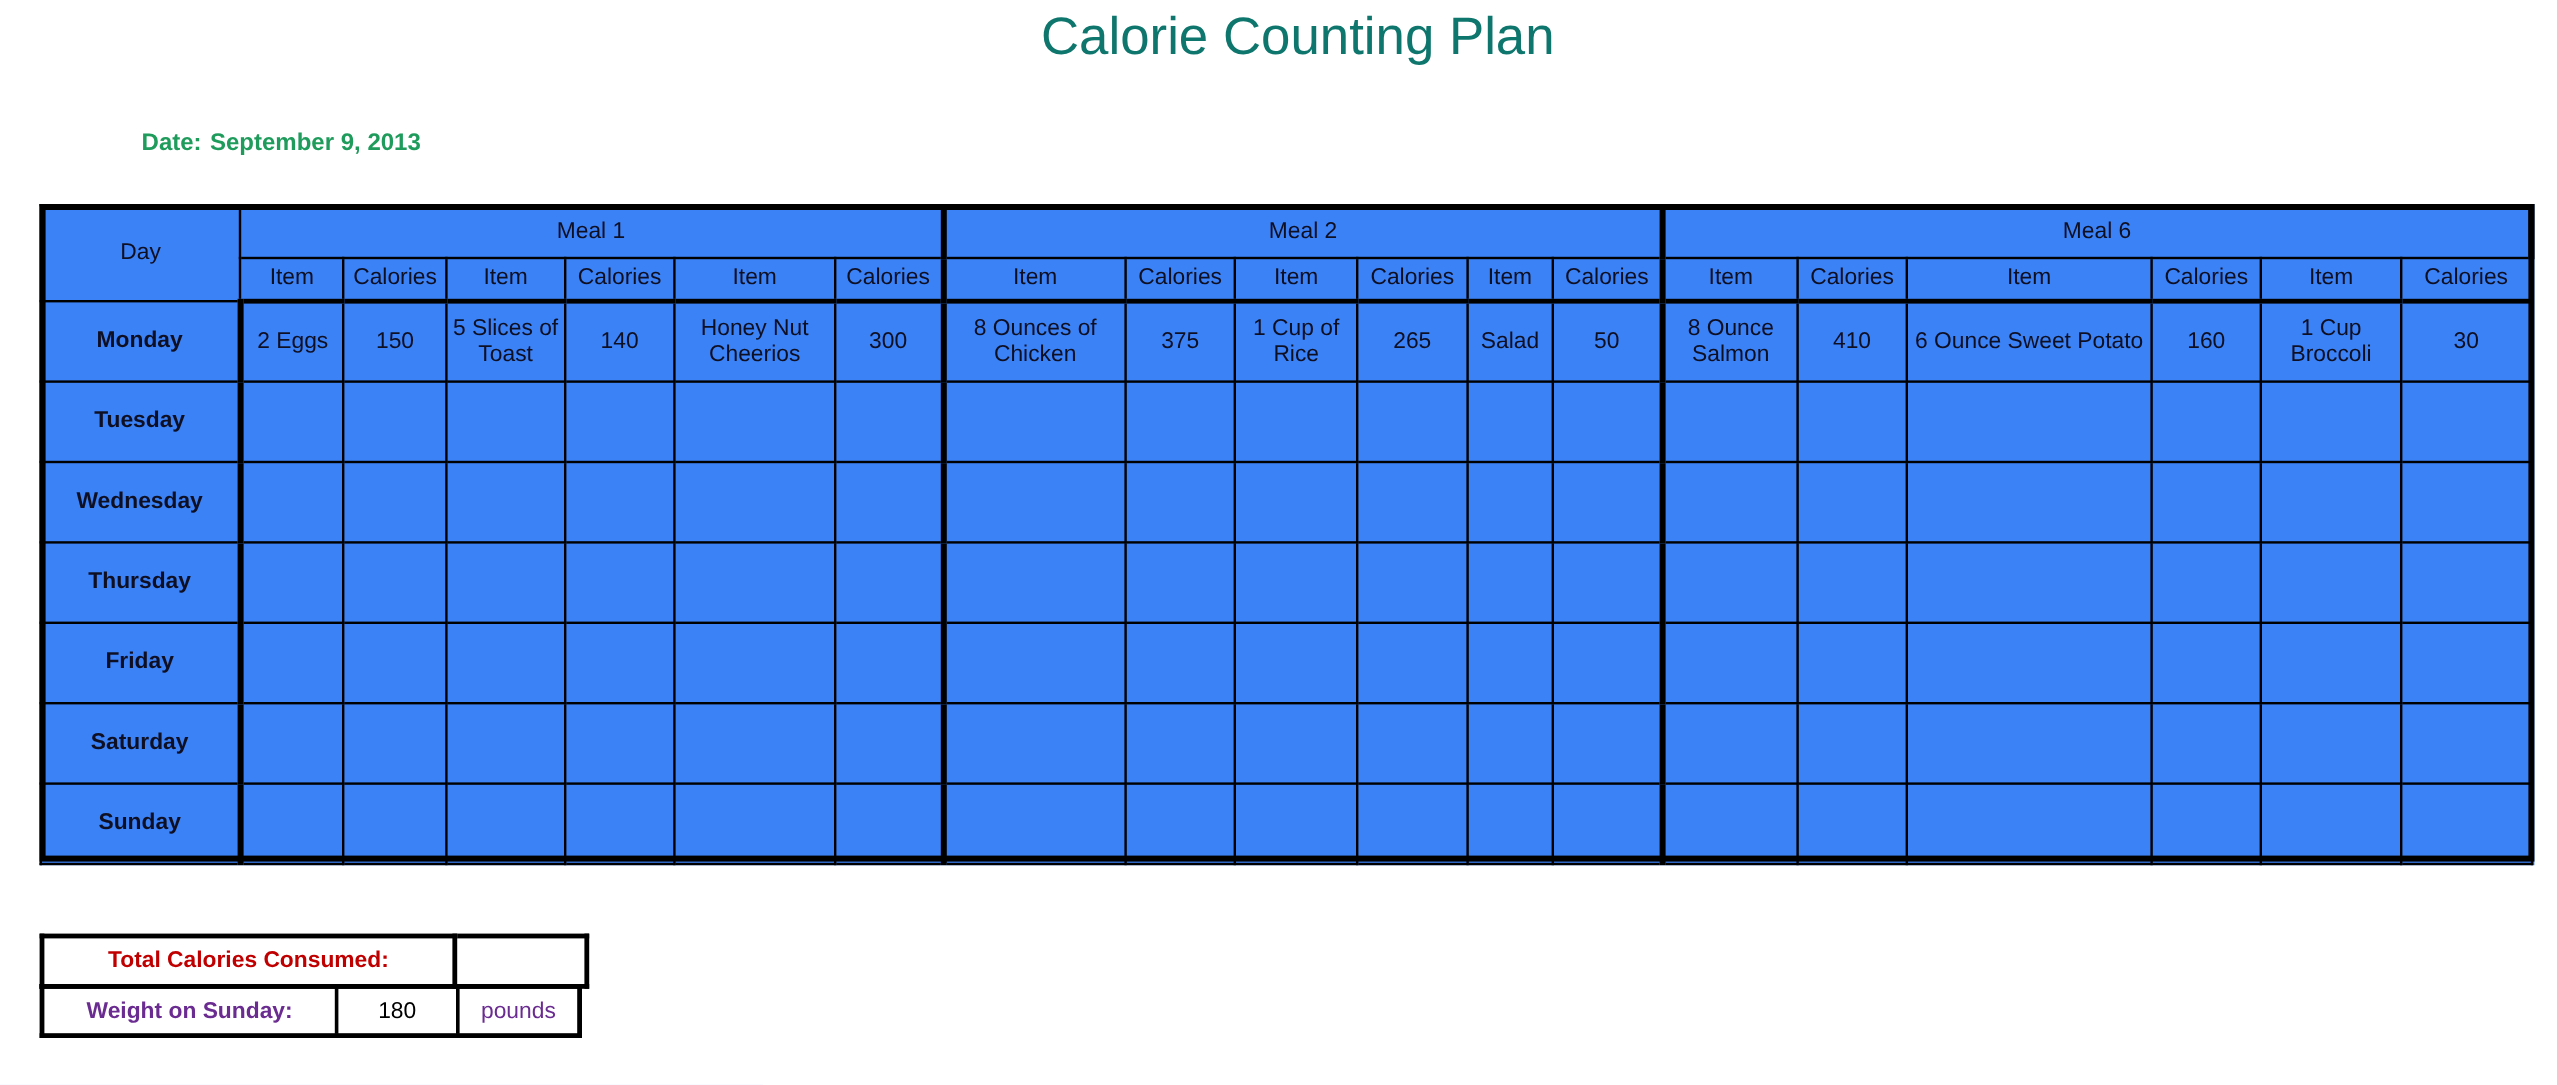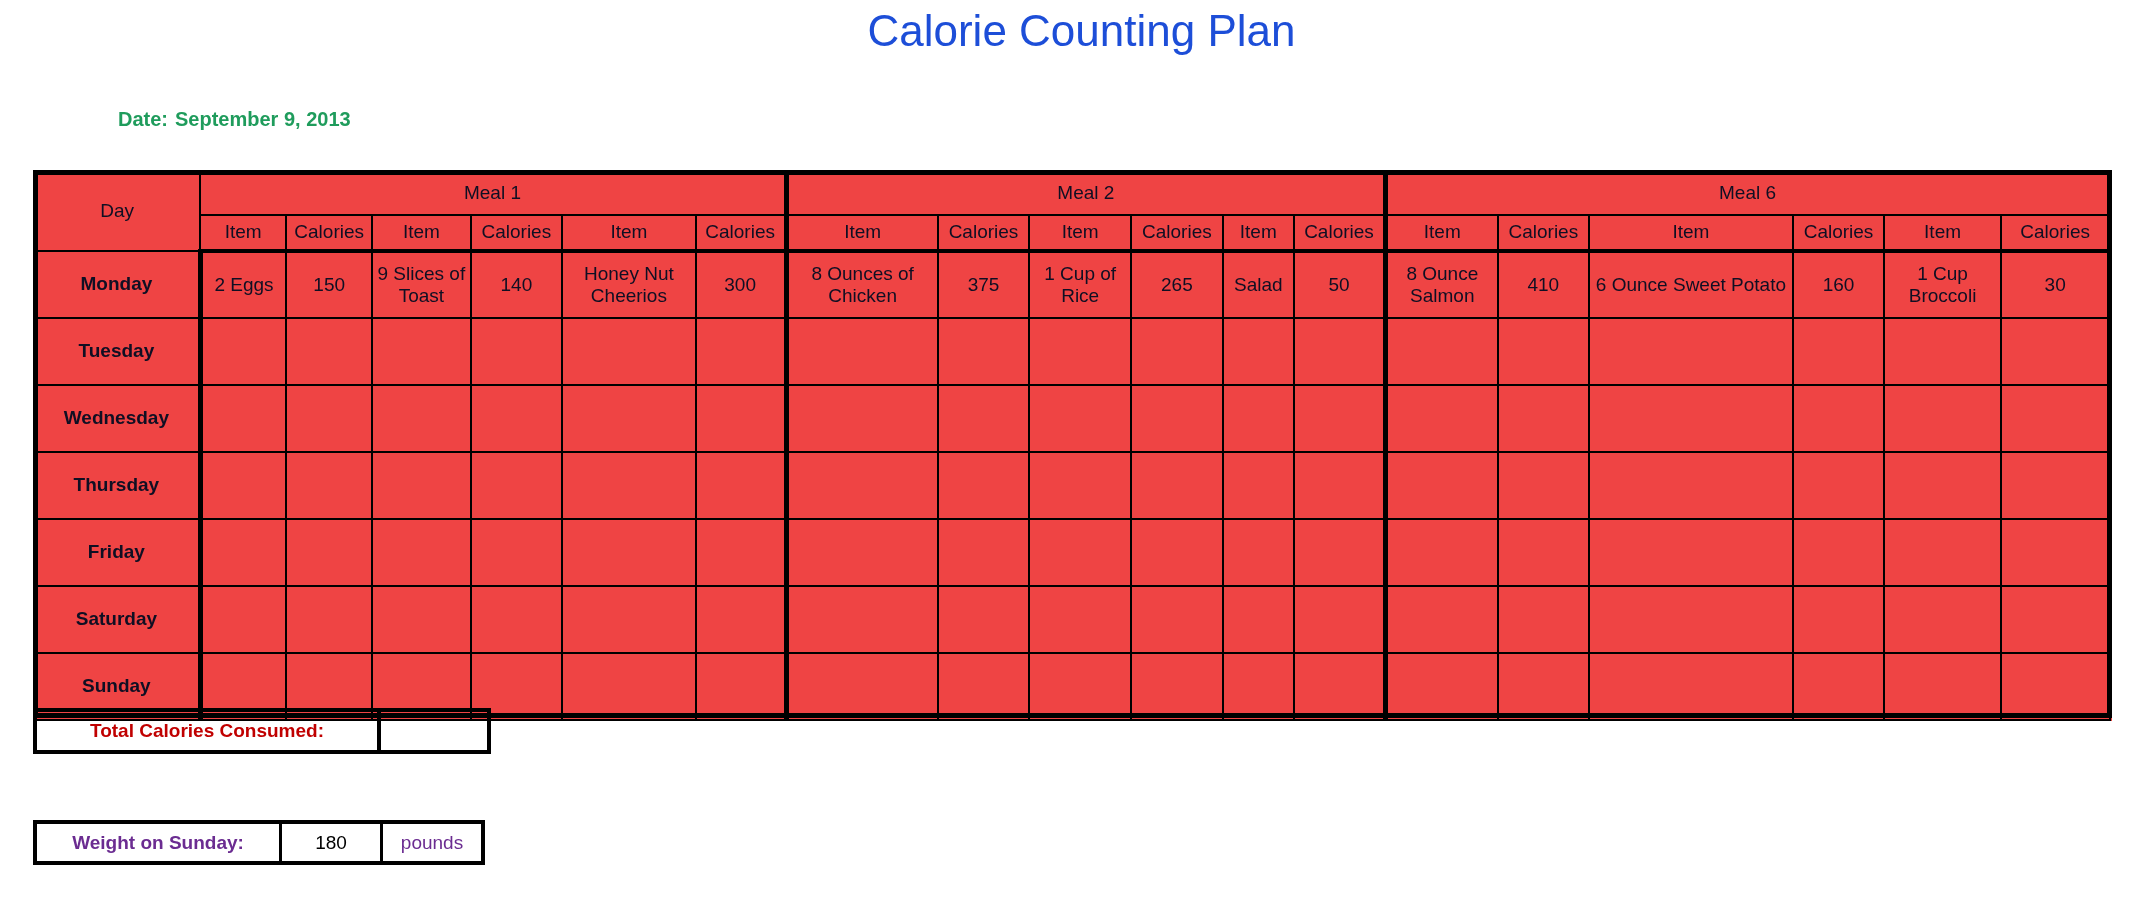--- a/index.html
+++ b/index.html
@@ -17,21 +17,21 @@
 
   
   #page-title {
     position: absolute;
     top: 6px;
     left: 0;
     width: 2131px;
     text-align: center;
     font-size: 44px;
     font-weight: 400;
-    color: #1d4ed8;
+    color: #0f766e;
     letter-spacing: 0px;
   }
   
   #page-title .title-inner {
     display: inline-block;
     position: relative;
     left: 16px;
   }
 
   
@@ -47,21 +47,21 @@
   #date-line .date-label { margin-right: 7px; }
 
   
   #plan-table {
     position: absolute;
     left: 33px;
     top: 170px;
     width: 2079px;
     border-collapse: collapse;
     table-layout: fixed;
-    background: #ef4444;
+    background: #3b82f6;
   }
   #plan-table td {
     border: 2px solid #000000;
     padding: 0 2px;
     text-align: center;
     vertical-align: middle;
     font-size: 19px;
     color: #0f0f23;
     line-height: 1.18;
     overflow: hidden;
@@ -120,21 +120,21 @@
 
   
   tr.meal-head-row { height: 44px; }
   tr.subhead-row   { height: 36px; }
   tr.data-row      { height: 67px; }
 
   
   #totals-table {
     position: absolute;
     left: 33px;
-    top: 708px;
+    top: 778px;
     border-collapse: collapse;
     table-layout: fixed;
     padding-left: 33px;
   }
   #totals-table td {
     border: 4px solid #000000;
     height: 36px;
     text-align: center;
     vertical-align: middle;
     font-size: 19px;
@@ -239,21 +239,21 @@
       <td class="sub-item">Item</td>
       <td class="sub-cal">Calories</td>
       <td class="sub-item">Item</td>
       <td class="sub-cal">Calories</td>
     </tr>
 
     <tr class="data-row">
       <td class="day-name">Monday</td>
       <td class="cell-item">2 Eggs</td>
       <td class="cell-cal">150</td>
-      <td class="cell-item">9 Slices of Toast</td>
+      <td class="cell-item">5 Slices of Toast</td>
       <td class="cell-cal">140</td>
       <td class="cell-item">Honey Nut Cheerios</td>
       <td class="cell-cal thick-right">300</td>
       <td class="cell-item">8 Ounces of Chicken</td>
       <td class="cell-cal">375</td>
       <td class="cell-item">1 Cup of Rice</td>
       <td class="cell-cal">265</td>
       <td class="cell-item">Salad</td>
       <td class="cell-cal thick-right">50</td>
       <td class="cell-item">8 Ounce Salmon</td>

